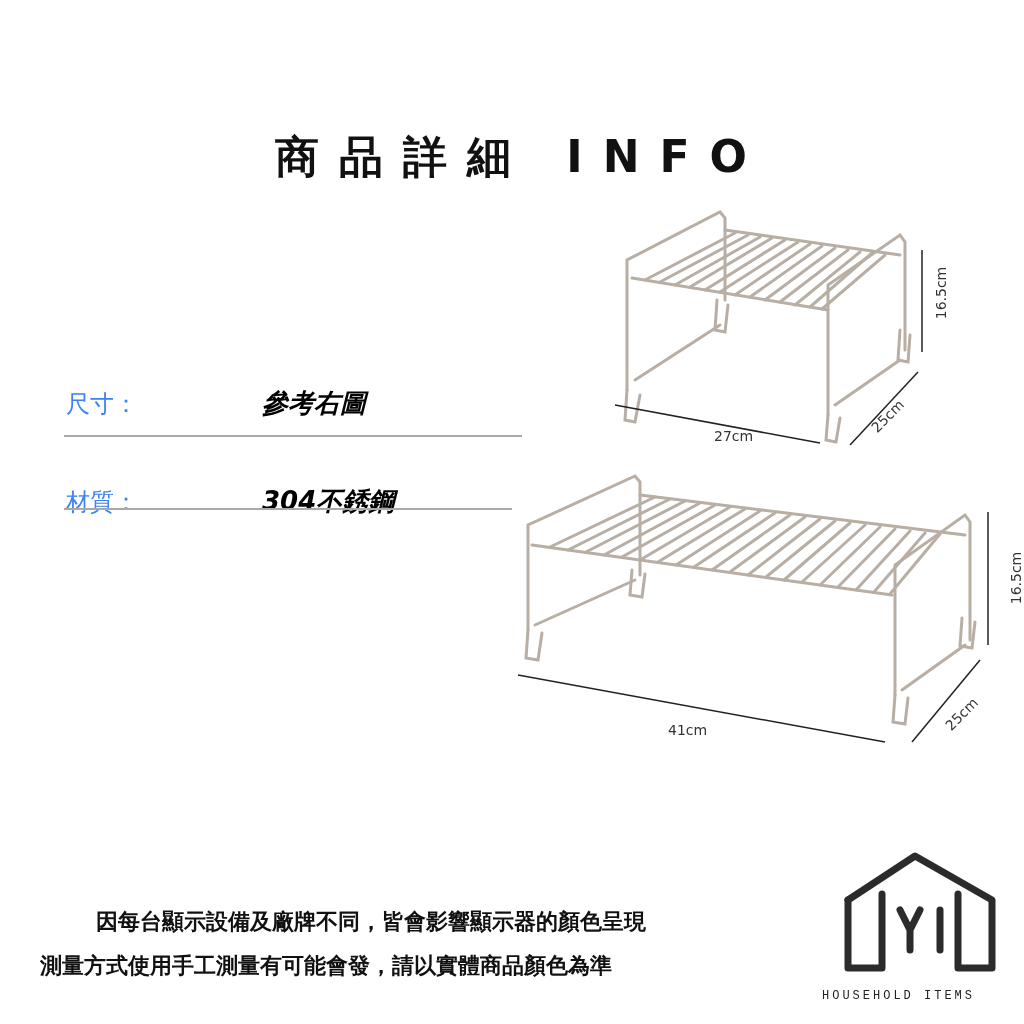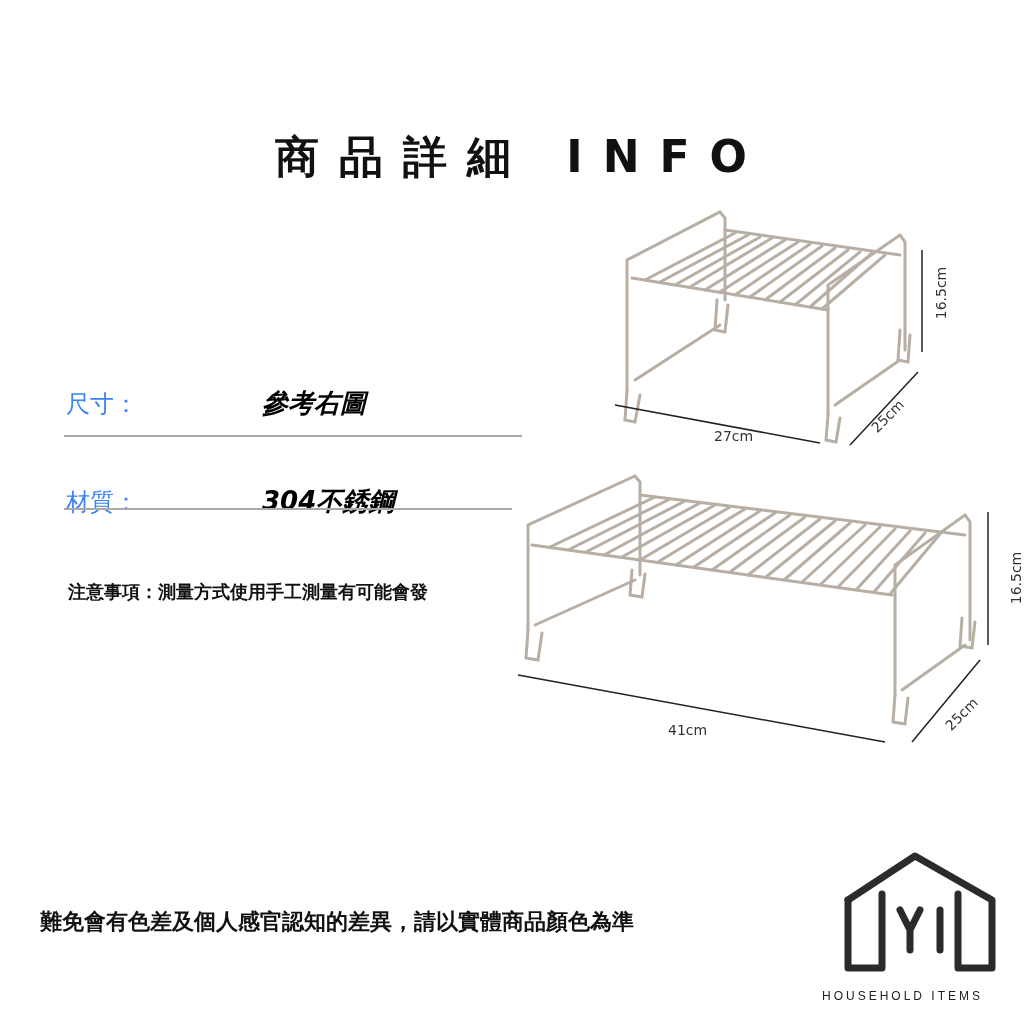--- a/index.html
+++ b/index.html
@@ -7,41 +7,40 @@
   .title{position:absolute;left:0;top:128px;width:1024px;text-align:center;font-size:44px;font-weight:bold;letter-spacing:20px;color:#111;padding-left:18px;box-sizing:border-box;}
   .row{position:absolute;left:66px;width:456px;height:40px;}
   .row .lbl{position:absolute;left:0;top:0;font-size:24px;color:#3b82f6;}
   .row .val{position:absolute;left:196px;top:-2px;font-size:26px;font-weight:bold;font-style:italic;color:#000000;}
   .divider{position:absolute;left:64px;height:2px;background:#a9a9a9;}
   .note{position:absolute;left:68px;top:566px;width:450px;font-size:18px;font-weight:bold;line-height:52px;color:#111;}
   .disclaimer{position:absolute;left:40px;top:900px;width:780px;font-size:22px;font-weight:bold;line-height:44px;color:#111;}
   .disclaimer .l1{padding-left:56px;}
   .dim{position:absolute;font-size:14px;color:#333;white-space:nowrap;}
   svg{position:absolute;}
-  .brand-text{position:absolute;left:822px;top:989px;font-family:Liberation Sans, sans-serif;font-size:12px;letter-spacing:3px;color:#222;}
+  .brand-text{position:absolute;left:822px;top:989px;font-family:Liberation Mono, monospace;font-size:12px;letter-spacing:3px;color:#222;}
 </style>
 </head>
 <body>
 
 <div class="title">商品詳細 INFO</div>
 
 <div class="row" style="top:388px;">
   <span class="lbl">尺寸：</span>
   <span class="val">參考右圖</span>
 </div>
 <div class="divider" style="top:435px;width:458px;"></div>
 
 <div class="row" style="top:486px;">
   <span class="lbl">材質：</span>
   <span class="val">304不銹鋼</span>
 </div>
 <div class="divider" style="top:508px;width:448px;"></div>
 
 <div class="note">
-  <div>注意事項：測量方式使用手工測量有可能會發</div>
 </div>
 
 <svg style="left:600px;top:200px;" width="360" height="260" viewBox="0 0 360 260">
   <g fill="none" stroke="#b8aea4" stroke-width="3" stroke-linecap="round">
 
     <path d="M27 190 L27 60 L120 12 L125 18 L125 100"></path>
 
     <path d="M228 215 L228 85 L300 35 L305 42 L305 150"></path>
 
     <path d="M32 78 L228 110"></path>
@@ -93,21 +92,22 @@
     <line x1="8" y1="205" x2="375" y2="272"></line>
     <line x1="402" y1="272" x2="470" y2="190"></line>
     <line x1="478" y1="42" x2="478" y2="175"></line>
   </g>
 </svg>
 <div class="dim" style="left:668px;top:722px;">41cm</div>
 <div class="dim" style="left:942px;top:706px;transform:rotate(-45deg);">25cm</div>
 <div class="dim" style="left:990px;top:570px;transform:rotate(-90deg);">16.5cm</div>
 
 <div class="disclaimer">
-  <div>難免會有色差及個人感官認知的差異，請以實體商品顏色為準</div>
+  <div class="l1">因每台顯示設備及廠牌不同，皆會影響顯示器的顏色呈現</div>
+  <div>測量方式使用手工測量有可能會發，請以實體商品顏色為準</div>
 </div>
 
 <svg style="left:840px;top:850px;" width="160" height="130" viewBox="0 0 160 130">
   <g fill="none" stroke="#2b2b2b" stroke-width="7" stroke-linejoin="round" stroke-linecap="round">
     <path d="M8 50 L75 6 L152 50 L152 118 L118 118 L118 44"></path>
     <path d="M8 50 L8 118 L42 118 L42 44"></path>
     <path d="M60 60 L70 80 L80 60 M70 80 L70 100"></path>
     <path d="M100 60 L100 100"></path>
   </g>
 </svg>

